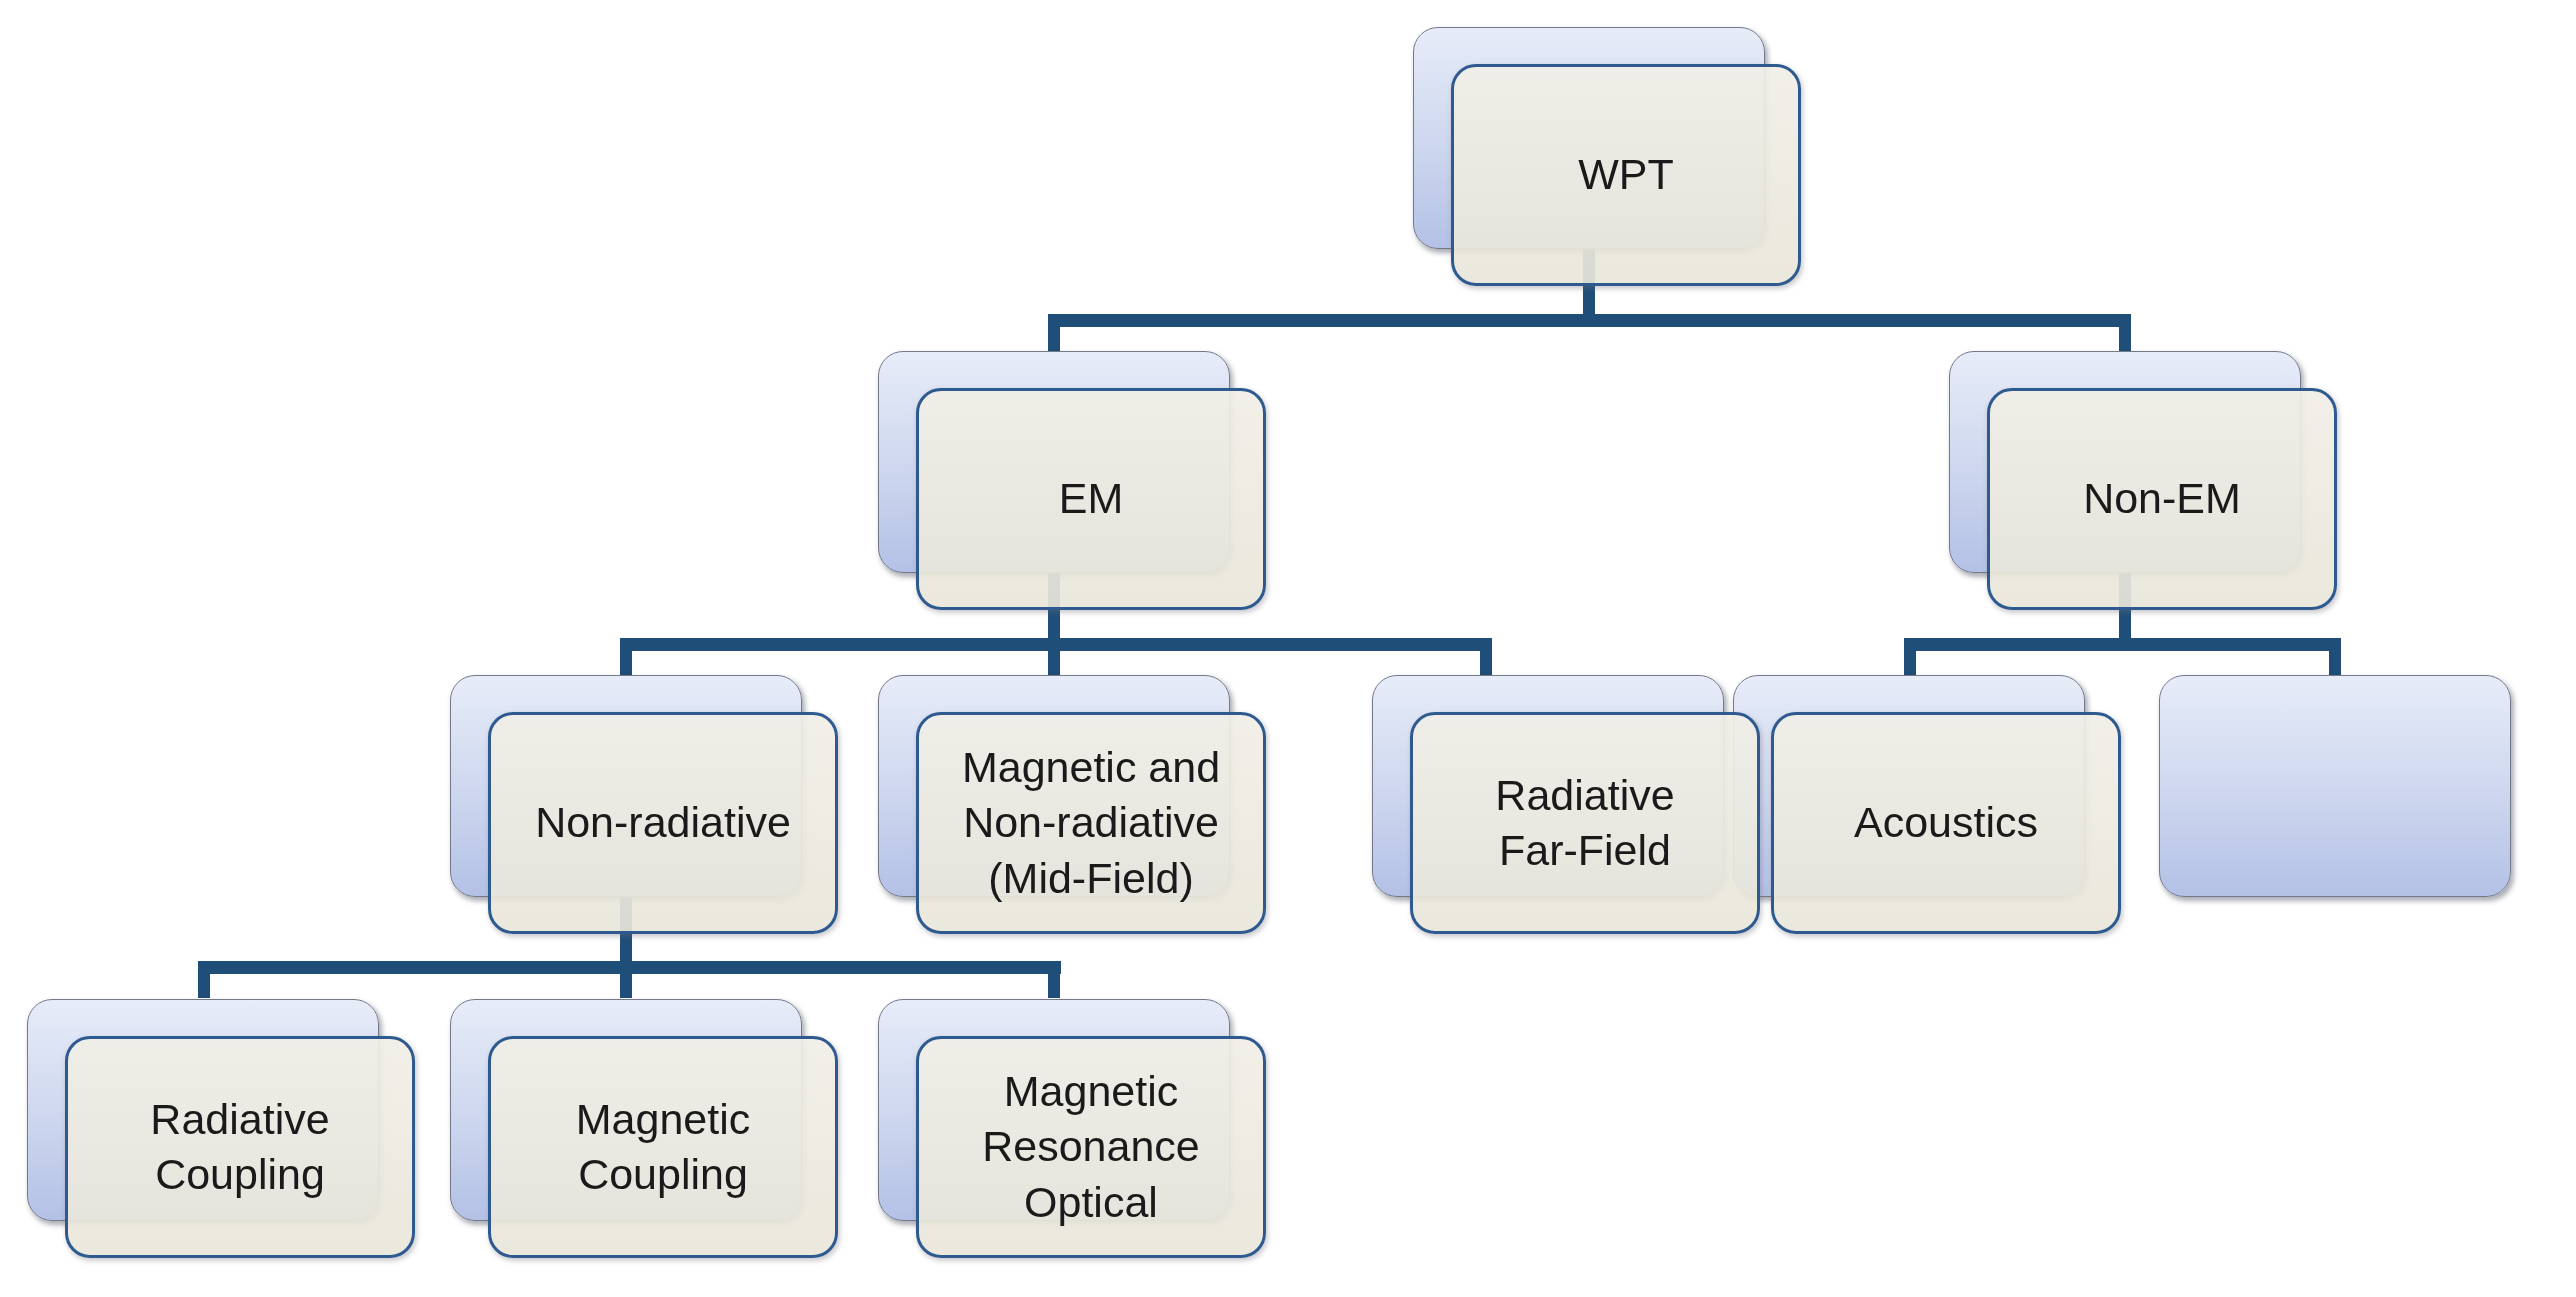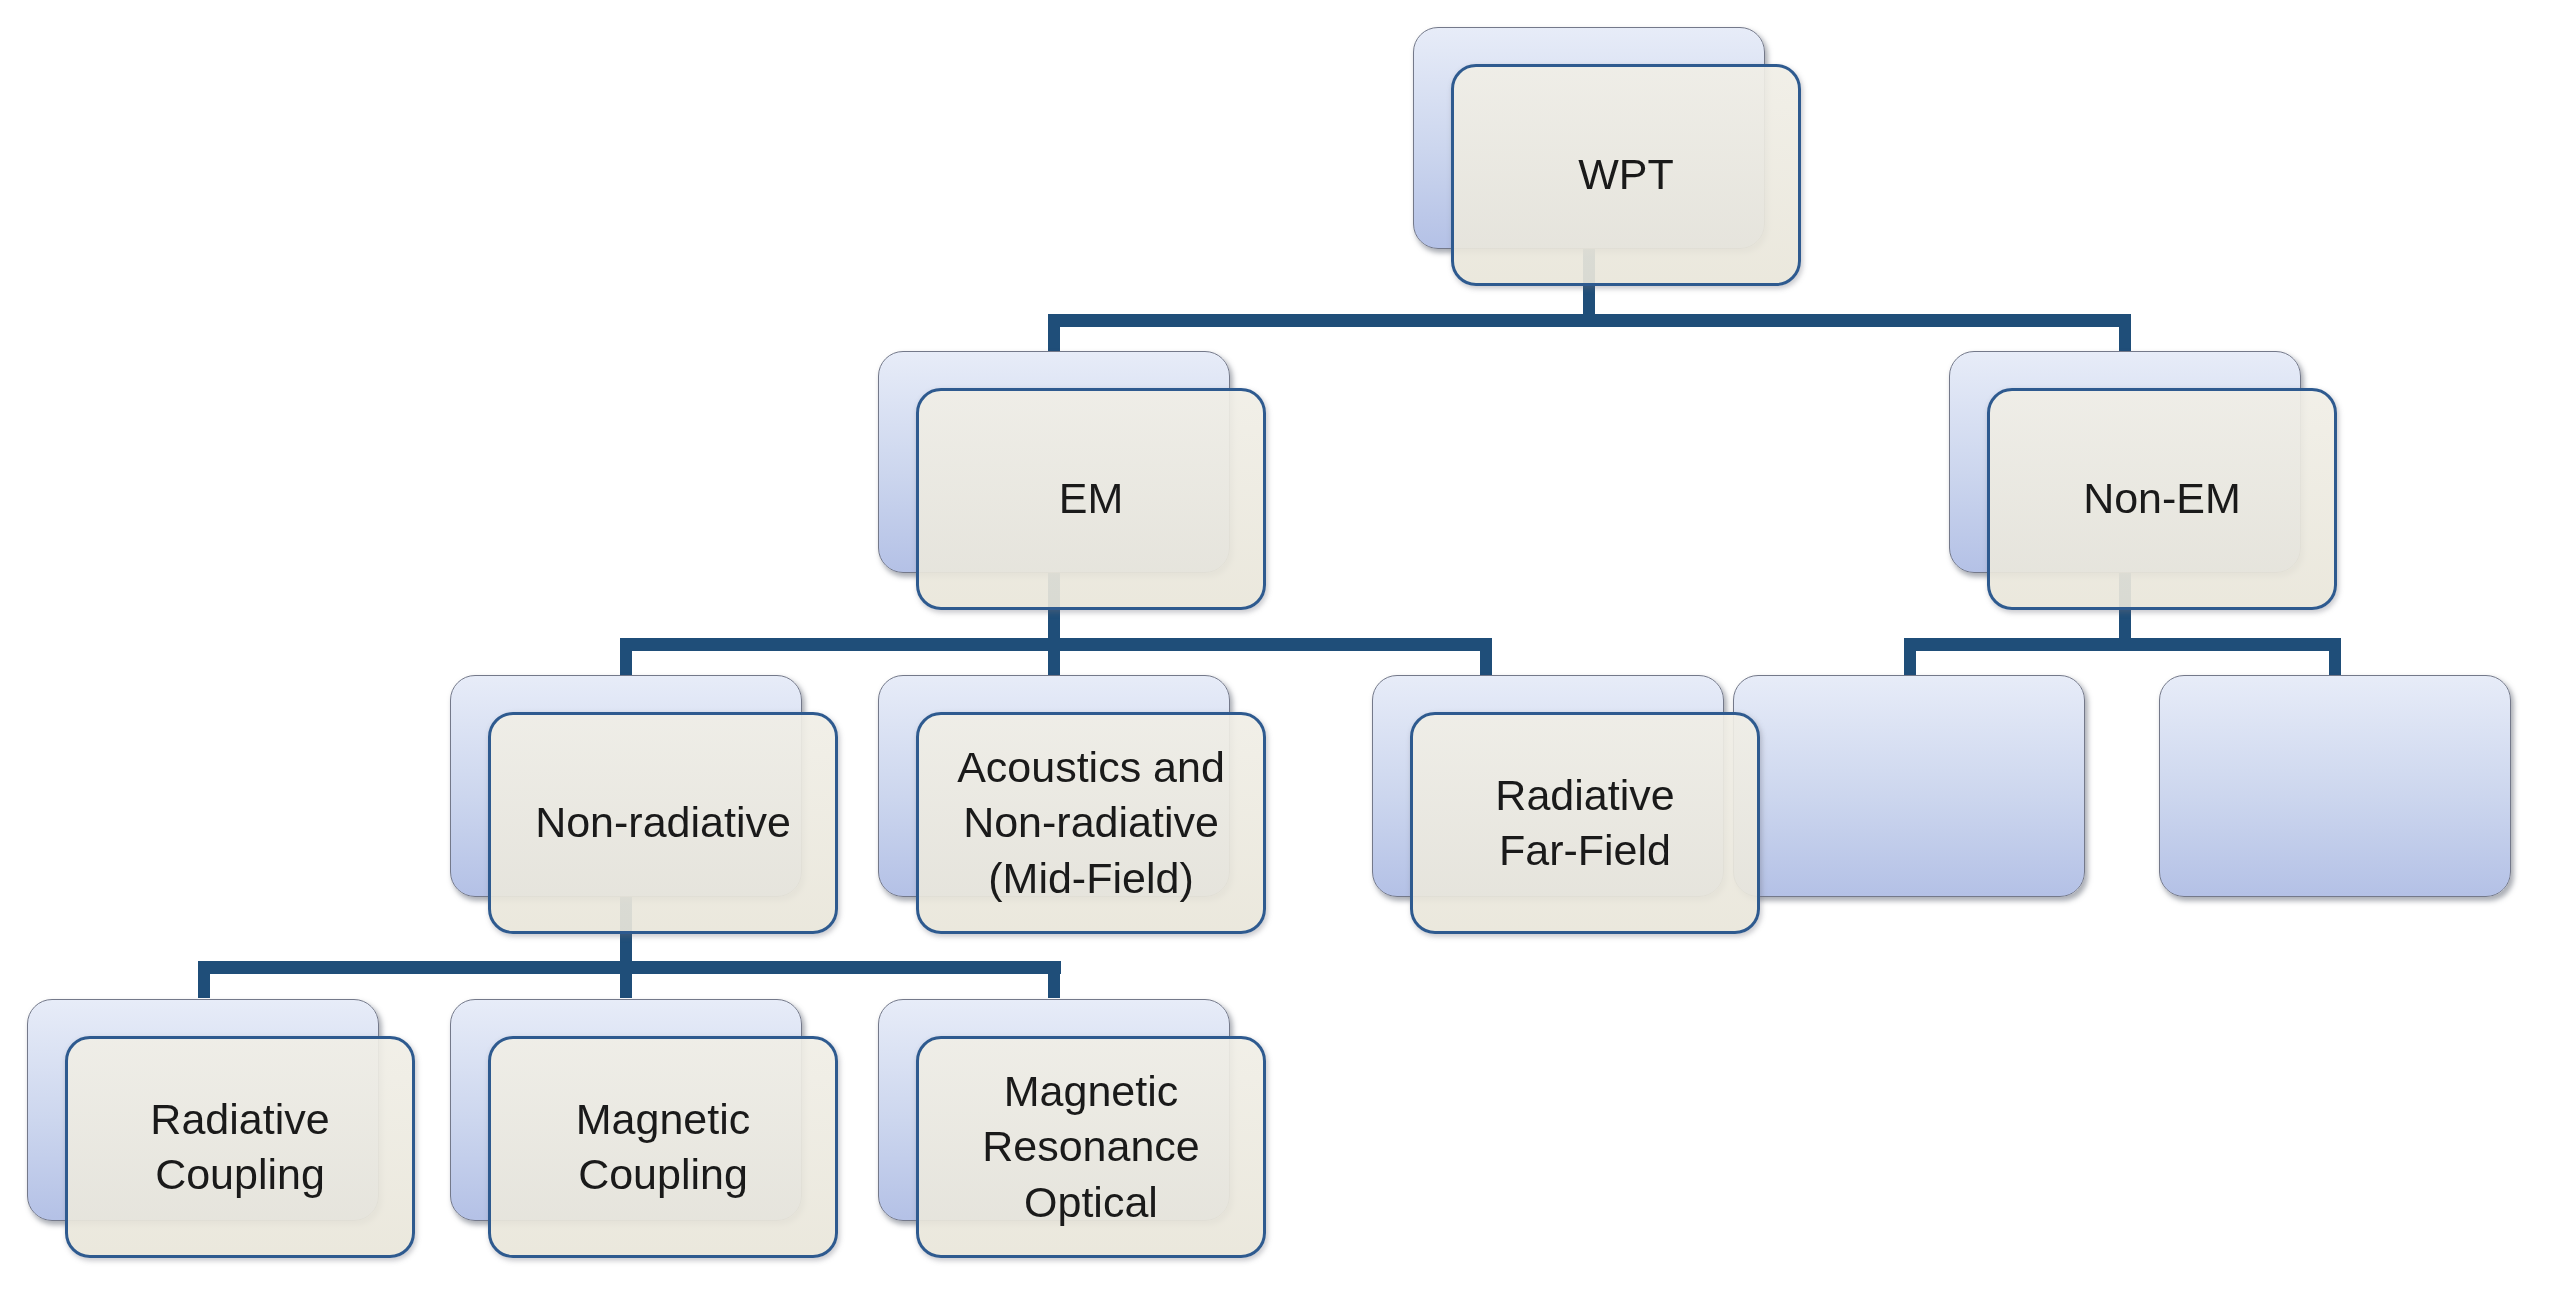--- a/index.html
+++ b/index.html
@@ -119,36 +119,39 @@
   <div class="node" style="left:450px;top:675px">
     <div class="back"></div>
     <div class="front">
       <div class="label">Non-radiative</div>
     </div>
   </div>
 
   <div class="node" style="left:878px;top:675px">
     <div class="back"></div>
     <div class="front">
-      <div class="label">Acoustics and
+      <div class="label">Magnetic and
 Non-radiative
 (Mid-Field)</div>
     </div>
   </div>
 
   <div class="node" style="left:1372px;top:675px">
     <div class="back"></div>
     <div class="front">
       <div class="label">Radiative
 Far-Field</div>
     </div>
   </div>
 
   <div class="node" style="left:1733px;top:675px">
     <div class="back"></div>
+    <div class="front">
+      <div class="label">Acoustics</div>
+    </div>
   </div>
 
   <div class="node" style="left:2159px;top:675px">
     <div class="back"></div>
   </div>
 
   <div class="node" style="left:27px;top:999px">
     <div class="back"></div>
     <div class="front">
       <div class="label">Radiative

